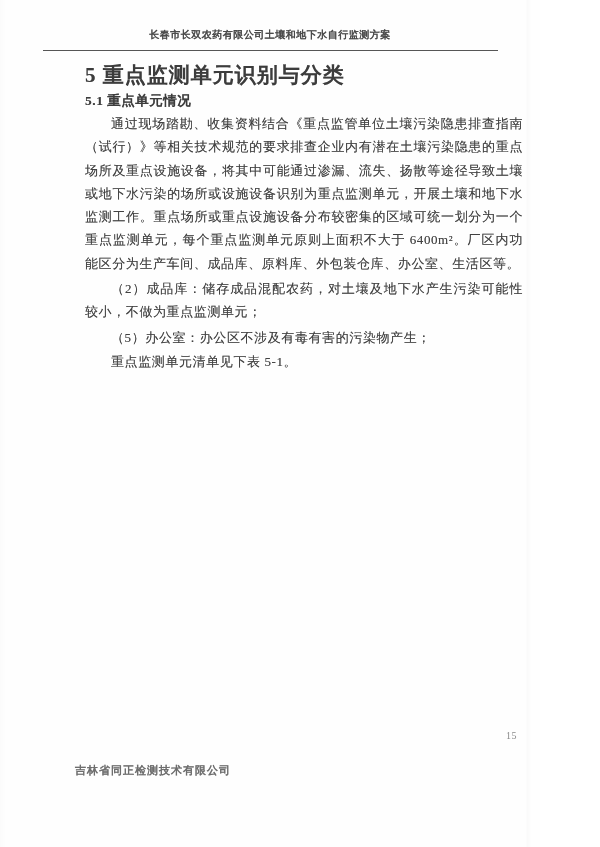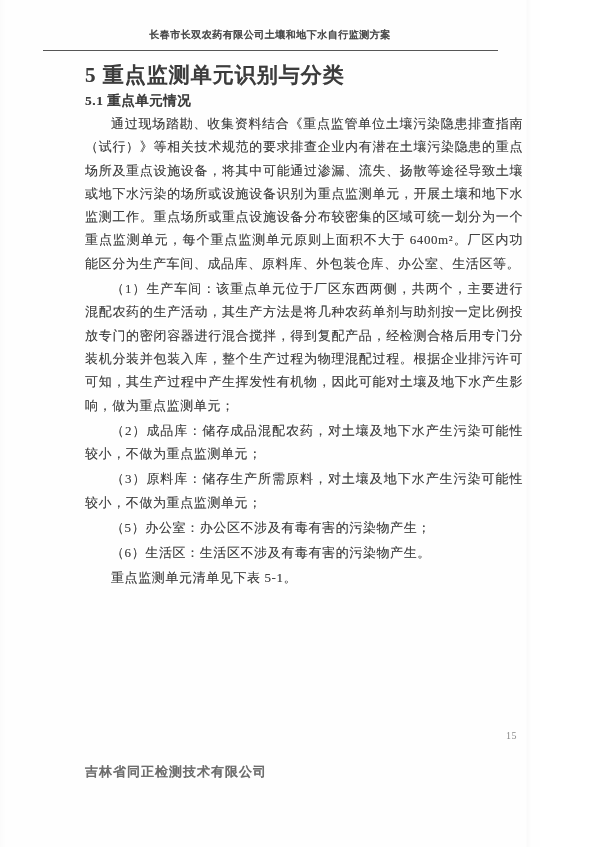--- a/index.html
+++ b/index.html
@@ -62,23 +62,23 @@
     text-align: justify;
     text-justify: inter-character;
     text-indent: 2em;
     color: #414141;
     letter-spacing: 0.6px;
   }
   .item { margin-top: 2px; }
   .closing { margin-top: 1px; }
   .doc-footer-company {
     position: absolute;
-    left: 85px;
+    left: 75px;
     top: 763px;
-    font-size: 13px;
+    font-size: 11px;
     color: #6e6e6e;
     letter-spacing: 1px;
     font-weight: bold;
     text-shadow: 0 0 0.5px rgba(110,110,110,0.5);
   }
   .doc-footer-page {
     position: absolute;
     left: 506px;
     top: 730px;
     font-size: 10px;
@@ -97,30 +97,27 @@
 
   <div class="content">
 
     <h1 class="chapter-title">5 重点监测单元识别与分类</h1>
 
     <h2 class="section-heading">5.1 重点单元情况</h2>
 
     <p class="para">通过现场踏勘、收集资料结合《重点监管单位土壤污染隐患排查指南（试行）》等相关技术规范的要求排查企业内有潜在土壤污染隐患的重点场所及重点设施设备，将其中可能通过渗漏、流失、扬散等途径导致土壤或地下水污染的场所或设施设备识别为重点监测单元，开展土壤和地下水监测工作。重点场所或重点设施设备分布较密集的区域可统一划分为一个重点监测单元，每个重点监测单元原则上面积不大于 6400m²。厂区内功能区分为生产车间、成品库、原料库、外包装仓库、办公室、生活区等。</p>
 
 
-    <p class="para item">（1）生产车间：该重点单元位于厂区东西两侧，共两个，主要进行混配农药的生产活动，其生产方法是将几种农药单剂与助剂按一定比例投放专门的密闭容器进行混合搅拌，得到复配产品，经检测合格后用专门分装机分装并包装入库，整个生产过程为物理混配过程。根据企业排污许可可知，其生产过程中产生挥发性有机物，因此可能对土壤及地下水产生影响，做为重点监测单元；</p>
 
     <p class="para item">（2）成品库：储存成品混配农药，对土壤及地下水产生污染可能性较小，不做为重点监测单元；</p>
 
-    <p class="para item">（3）原料库：储存生产所需原料，对土壤及地下水产生污染可能性较小，不做为重点监测单元；</p>
 
 
     <p class="para item">（5）办公室：办公区不涉及有毒有害的污染物产生；</p>
 
-    <p class="para item">（6）生活区：生活区不涉及有毒有害的污染物产生。</p>
 
     <p class="para closing">重点监测单元清单见下表 5-1。</p>
 
   </div>
 
   <div class="doc-footer-company">吉林省同正检测技术有限公司</div>
 
   <div class="doc-footer-page">15</div>
 
 </div>

